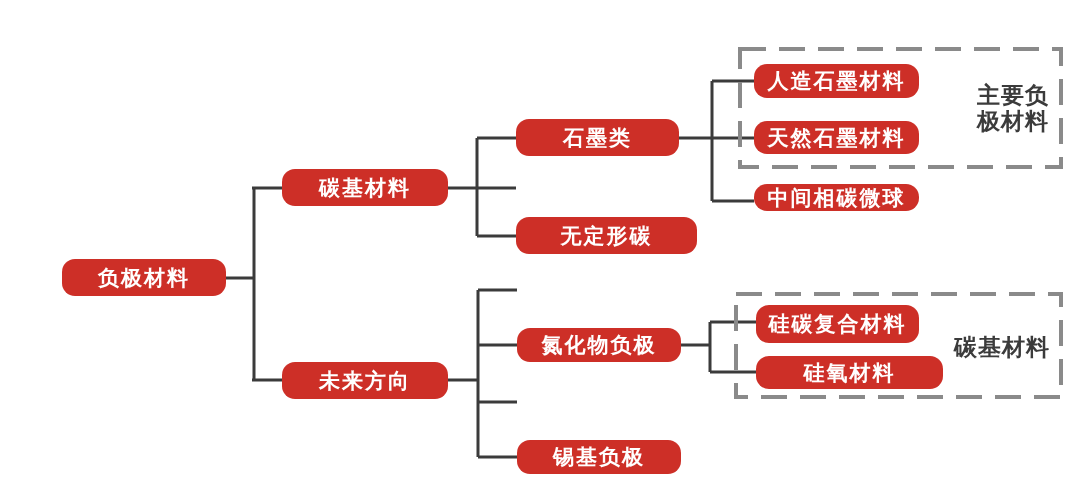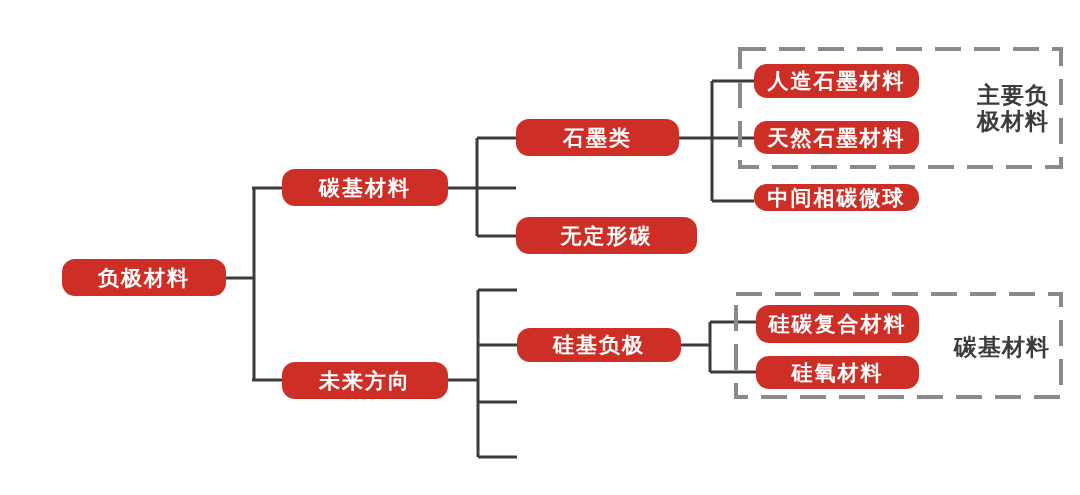--- a/index.html
+++ b/index.html
@@ -88,21 +88,22 @@
   <div class="node" style="left:282px; top:169px; width:166px; height:37px">碳基材料</div>
   <div class="node" style="left:282px; top:362px; width:166px; height:37px">未来方向</div>
 
   <div class="node" style="left:516px; top:119px; width:163px; height:37px">石墨类</div>
   <div class="node" style="left:516px; top:217px; width:181px; height:37px">无定形碳</div>
 
   <div class="node" style="left:754px; top:64px; width:165px; height:34px">人造石墨材料</div>
   <div class="node" style="left:754px; top:121px; width:165px; height:33px">天然石墨材料</div>
   <div class="node" style="left:754px; top:184px; width:165px; height:27px">中间相碳微球</div>
 
-  <div class="node" style="left:517px; top:328px; width:164px; height:34px">硅基负极</div>
+  <div class="node" style="left:517px; top:328px; width:164px; height:34px">氮化物负极</div>
+  <div class="node" style="left:517px; top:440px; width:164px; height:34px">锡基负极</div>
 
   <div class="node" style="left:756px; top:305px; width:163px; height:38px">硅碳复合材料</div>
-  <div class="node" style="left:756px; top:356px; width:163px; height:33px">硅氧材料</div>
+  <div class="node" style="left:756px; top:356px; width:187px; height:33px">硅氧材料</div>
 
   <div class="group-label wrap3" style="left:977px; top:82px">主要负极材料</div>
   <div class="group-label" style="left:954px; top:334px">碳基材料</div>
 
 </div>
 
 </body></html>

